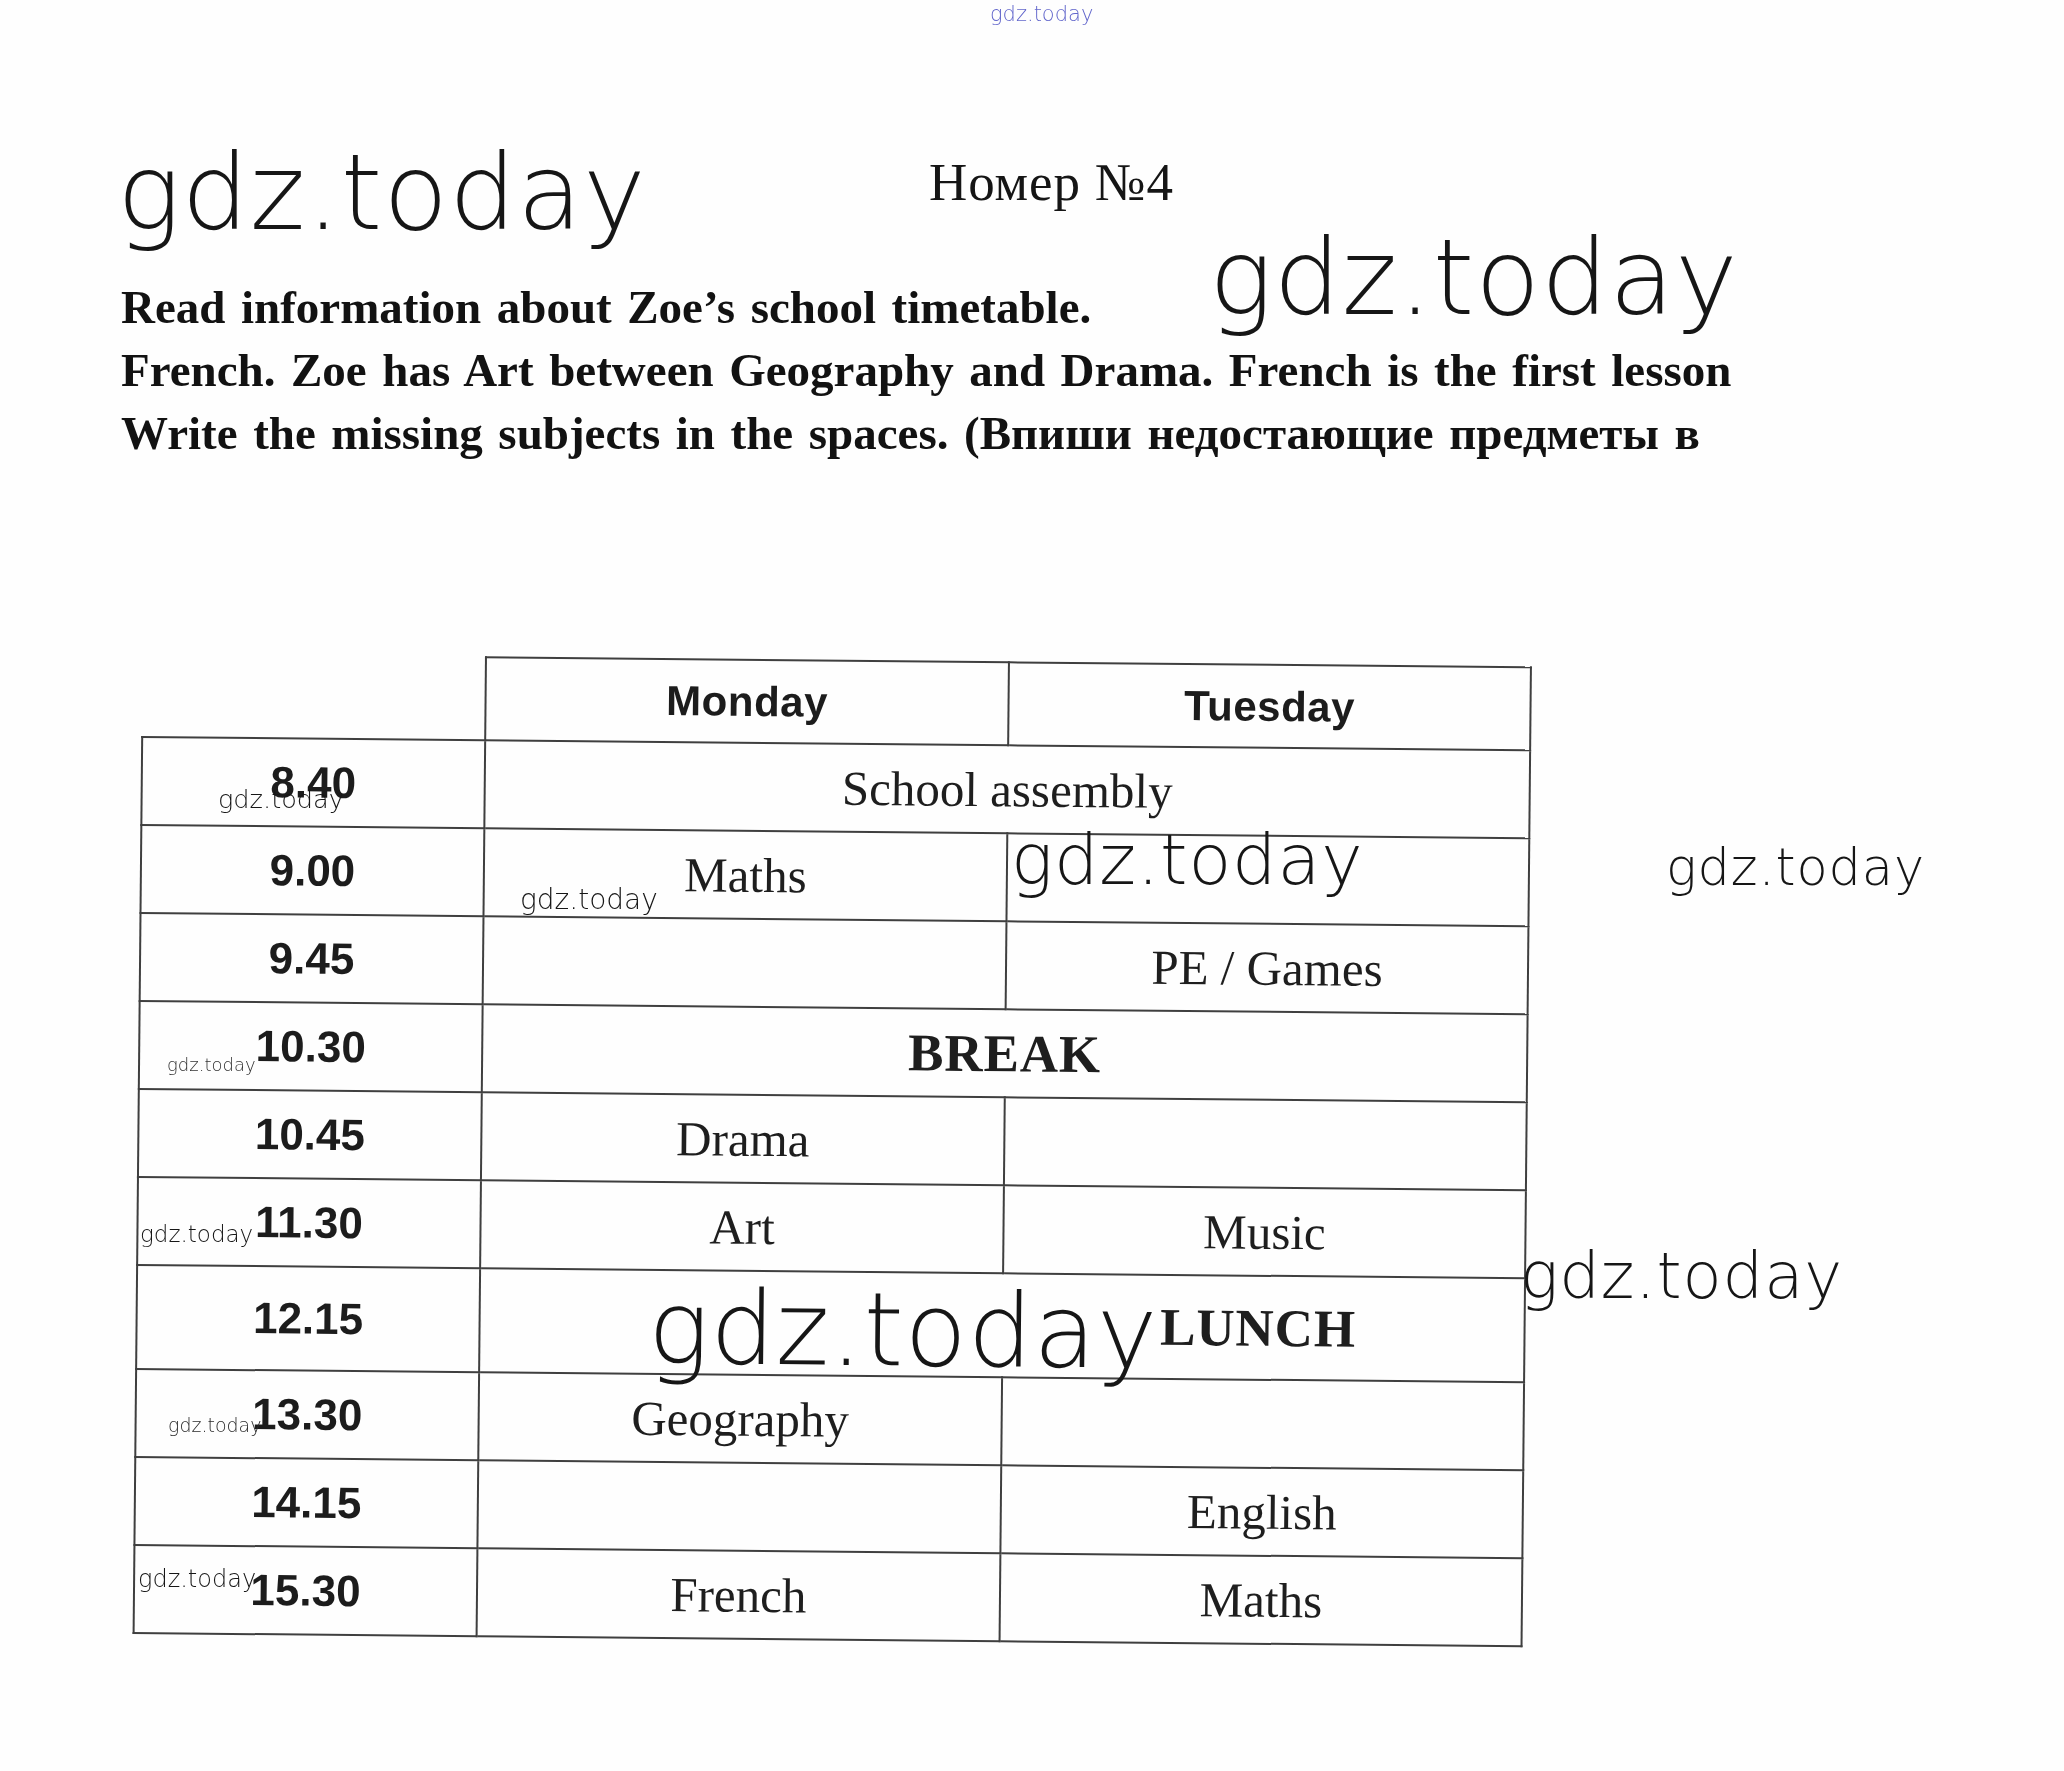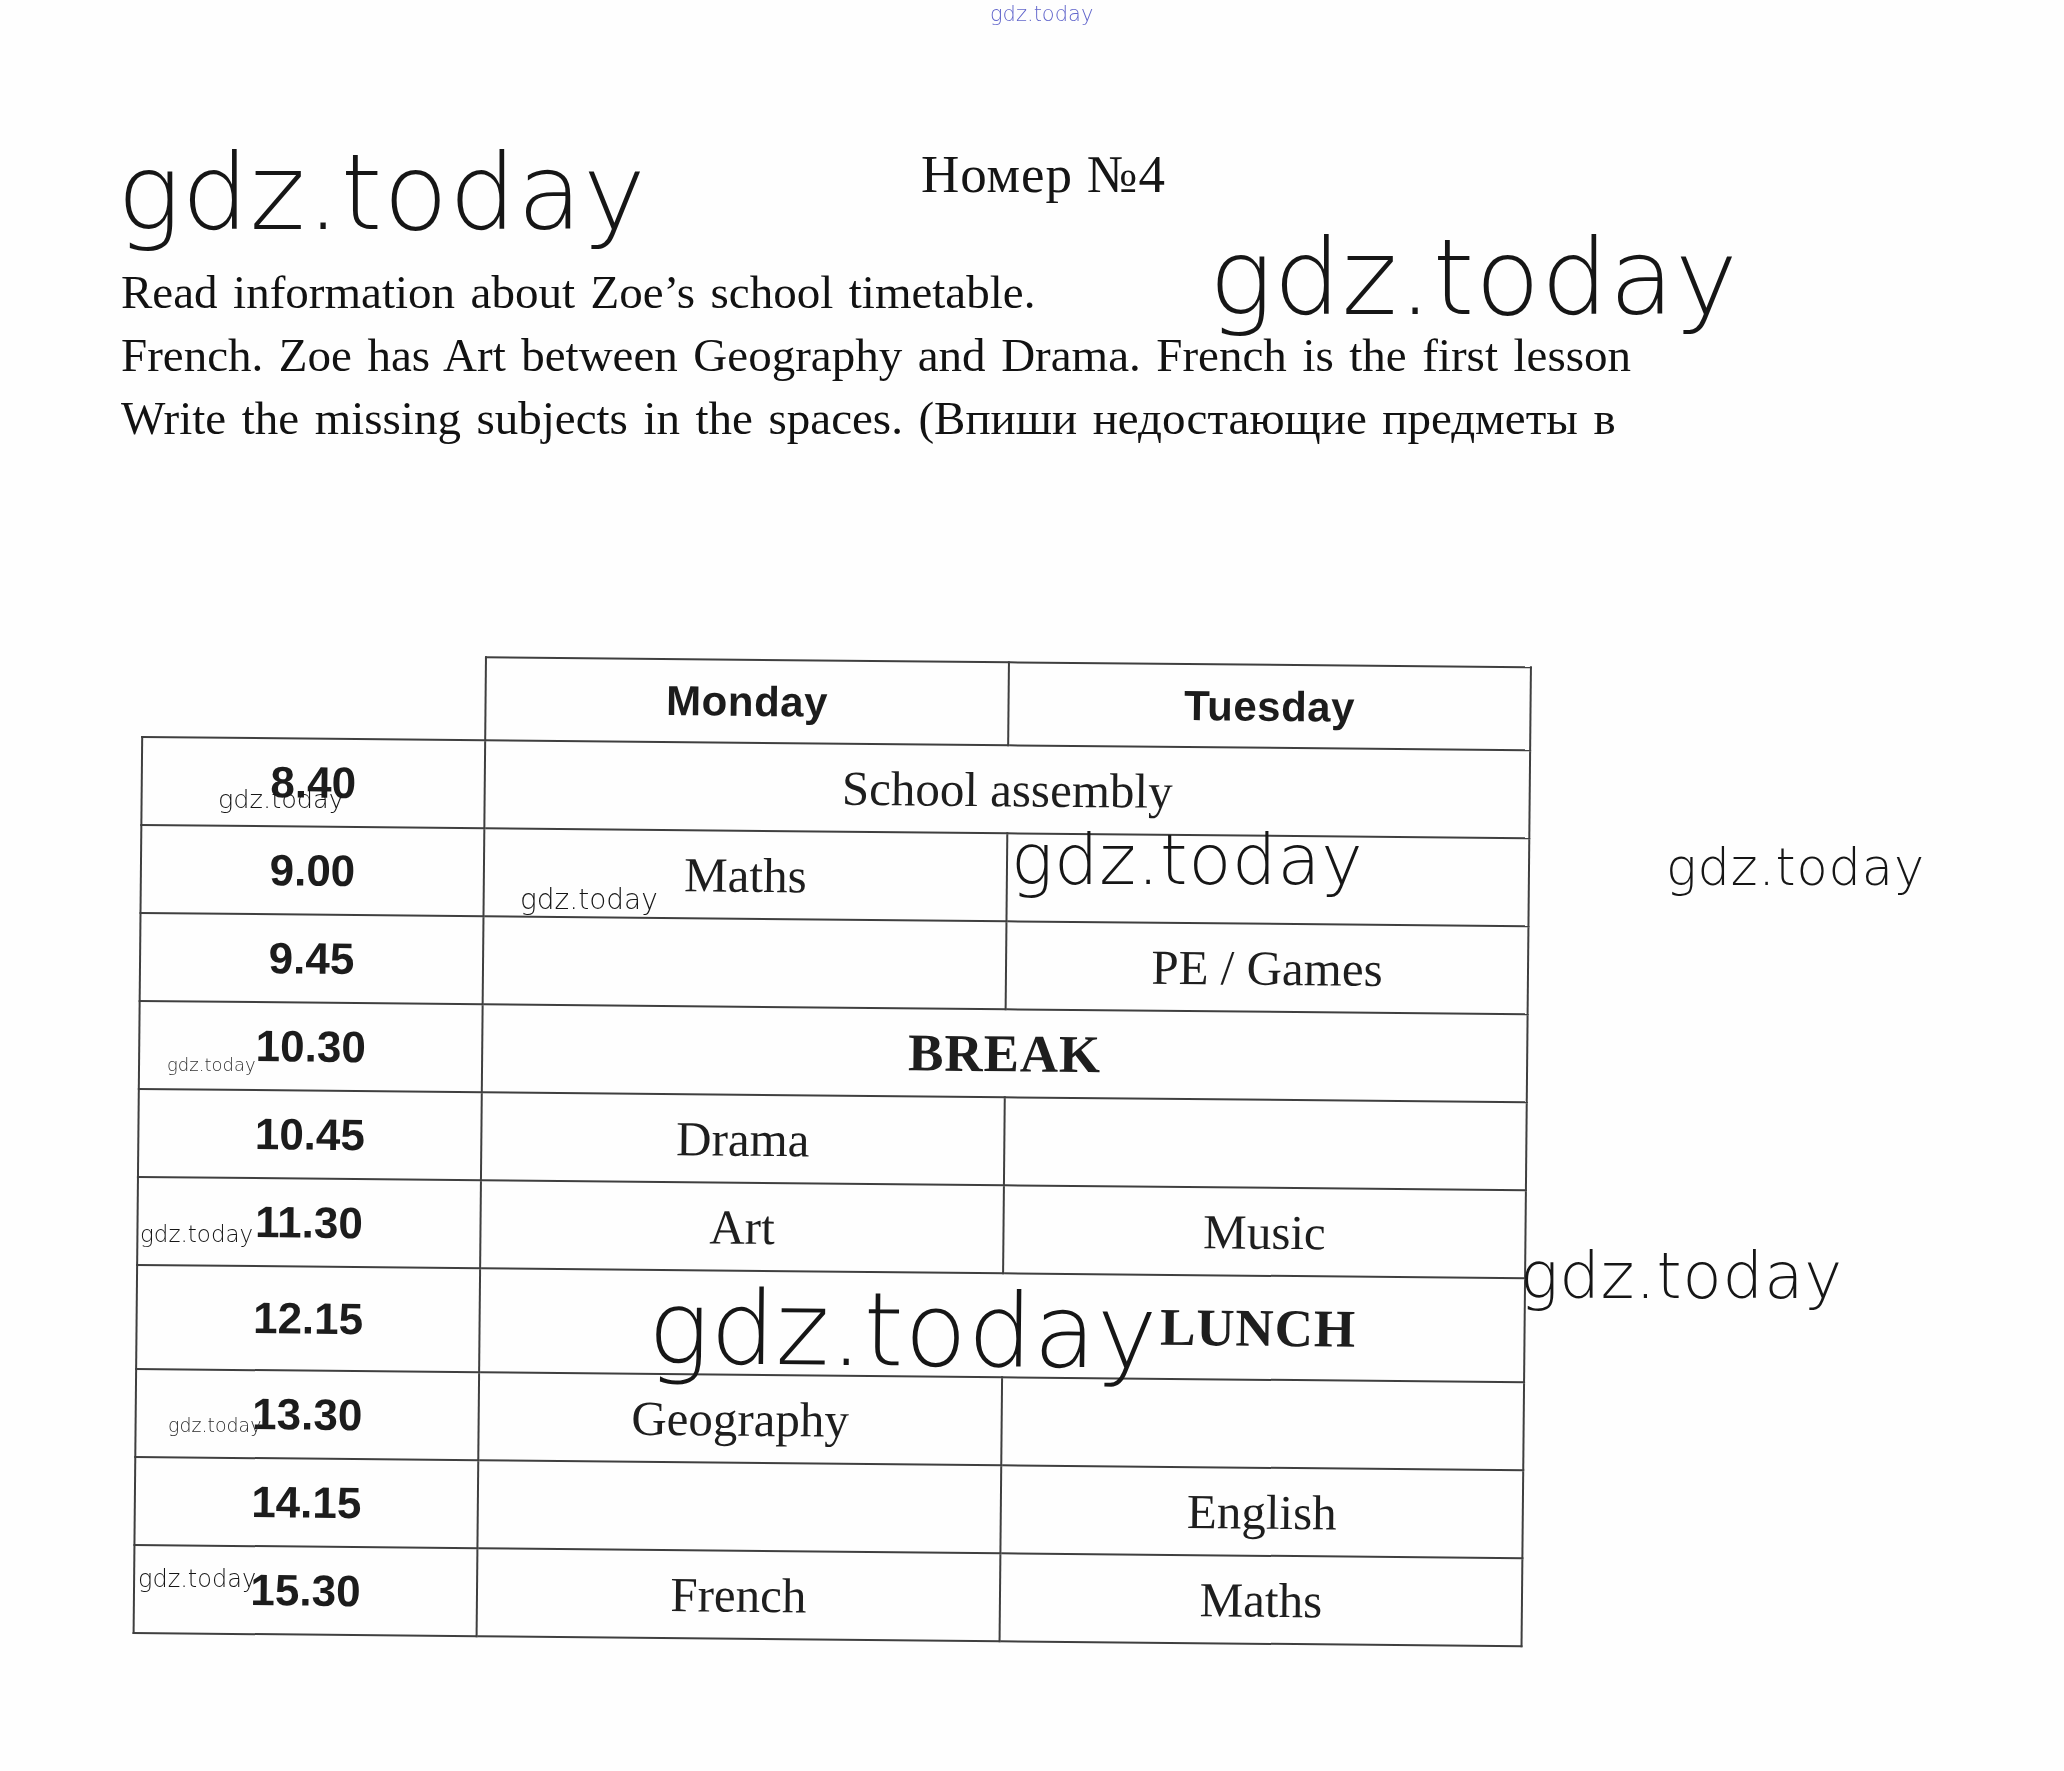--- a/index.html
+++ b/index.html
@@ -34,24 +34,24 @@
   .wm-left-1030{left:167px;top:1056px;font-size:18px;letter-spacing:0;color:#333;}
   .wm-left-1130{left:140px;top:1223px;font-size:23px;letter-spacing:0;}
   .wm-right-mid{left:1520px;top:1244px;font-size:64px;}
   .wm-above-1415{left:168px;top:1416px;font-size:19px;letter-spacing:0;color:#2b2b2b;}
   .wm-bottom-left{left:138px;top:1567px;font-size:24px;letter-spacing:0;}
   .wm-lunch{font-size:102px;margin-right:1.9px;position:relative;top:5.7px;}
 
   
   .title{
     left:921px;top:144px;
-    font-size:53px;font-weight:400;margin:0;
+    font-size:53px;font-weight:400;margin:8px;
     letter-spacing:0.9px;
   }
-  .instructions{left:121px;top:261px;width:1902px;z-index:5;}
+  .instructions{left:121px;top:276px;width:1902px;z-index:5;font-weight:bold;}
   .line{
     font-size:47px;
     line-height:63px;
     white-space:nowrap;
     word-spacing:3.8px;
     color:#121212;
   }
 
   
   .table-tilt{

